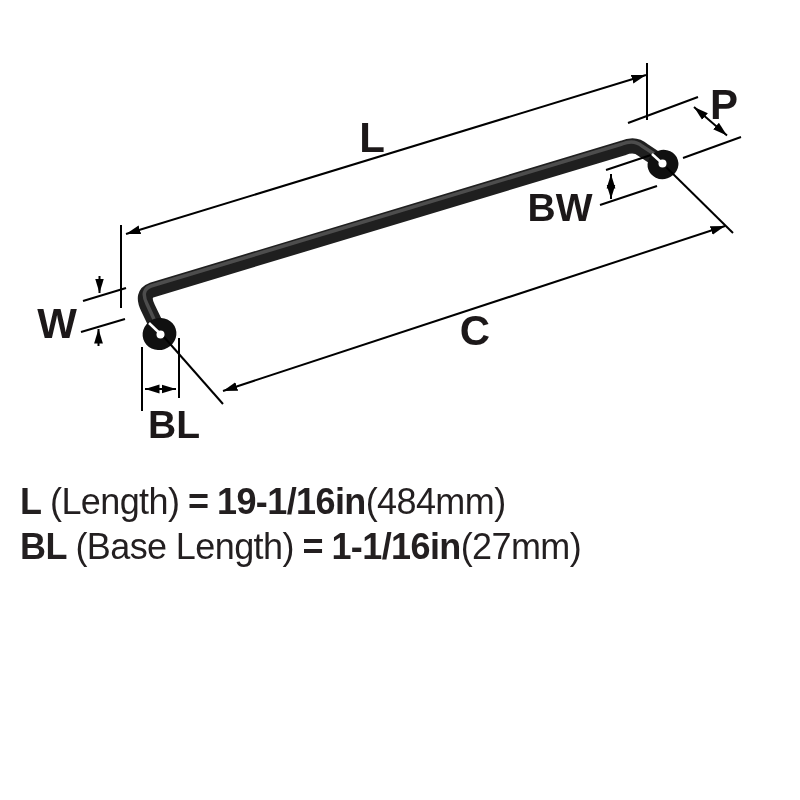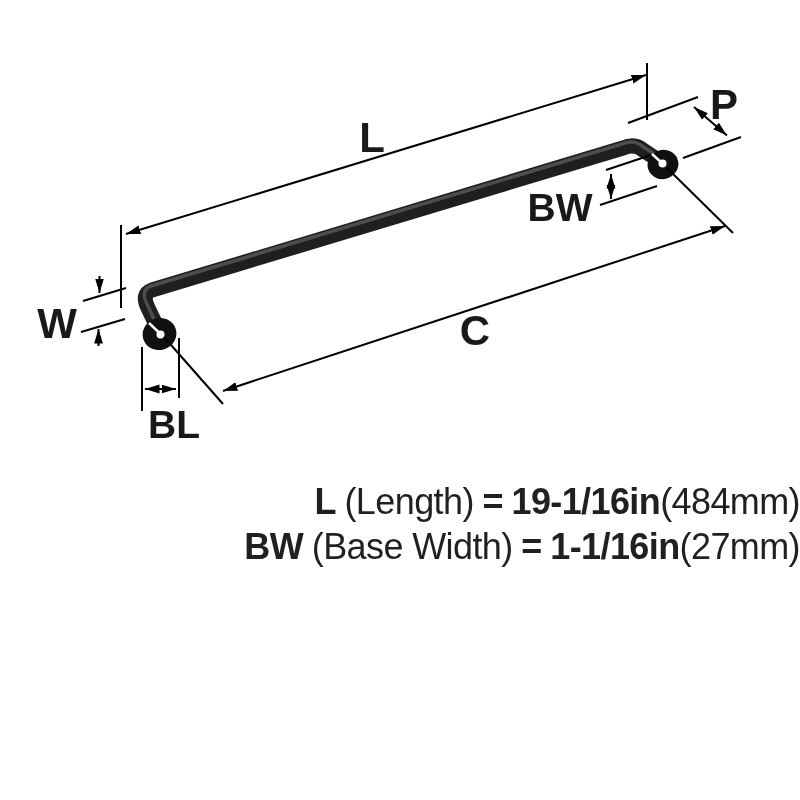--- a/index.html
+++ b/index.html
@@ -29,21 +29,21 @@
   }
   .dim-label.big { font-size: 42px; }
   .dim-label.small { font-size: 39px; }
   .specs {
     position: absolute;
     top: 479px;
     left: 0;
     width: 800px;
     box-sizing: border-box;
     padding-left: 20px;
-    text-align: right;
+    text-align: left;
     color: #231f20;
     font-size: 36px;
     line-height: 45px;
     letter-spacing: -0.6px;
     white-space: nowrap;
   }
   .spec-row { height: 45px; }
   .b { font-weight: 700; }
   .r { font-weight: 400; }
   .gap { margin-right: 0.24em; }
@@ -113,16 +113,16 @@
     <g stroke="#000000" stroke-width="2">
       <line x1="142" y1="347" x2="142" y2="411"></line>
       <line x1="179" y1="338" x2="179" y2="398"></line>
       <line x1="145" y1="389" x2="176" y2="389" marker-start="url(#ah)" marker-end="url(#ah)"></line>
       <text class="dim-label small" x="174" y="424" text-anchor="middle" dominant-baseline="central" stroke="none">BL</text>
     </g>
   </svg>
 
   <div class="specs">
     <div class="spec-row"><span class="b gap">L</span><span class="r gap">(Length)</span><span class="b gap">=</span><span class="b">19-1/16in</span><span class="r">(484mm)</span></div>
-    <div class="spec-row"><span class="b gap">BW</span><span class="r gap">(Base Width)</span><span class="b gap">=</span><span class="b">1-1/16in</span><span class="r">(27mm)</span></div>
+    <div class="spec-row"><span class="b gap">BL</span><span class="r gap">(Base Length)</span><span class="b gap">=</span><span class="b">1-1/16in</span><span class="r">(27mm)</span></div>
   </div>
 
 </div>
 
 </body></html>

